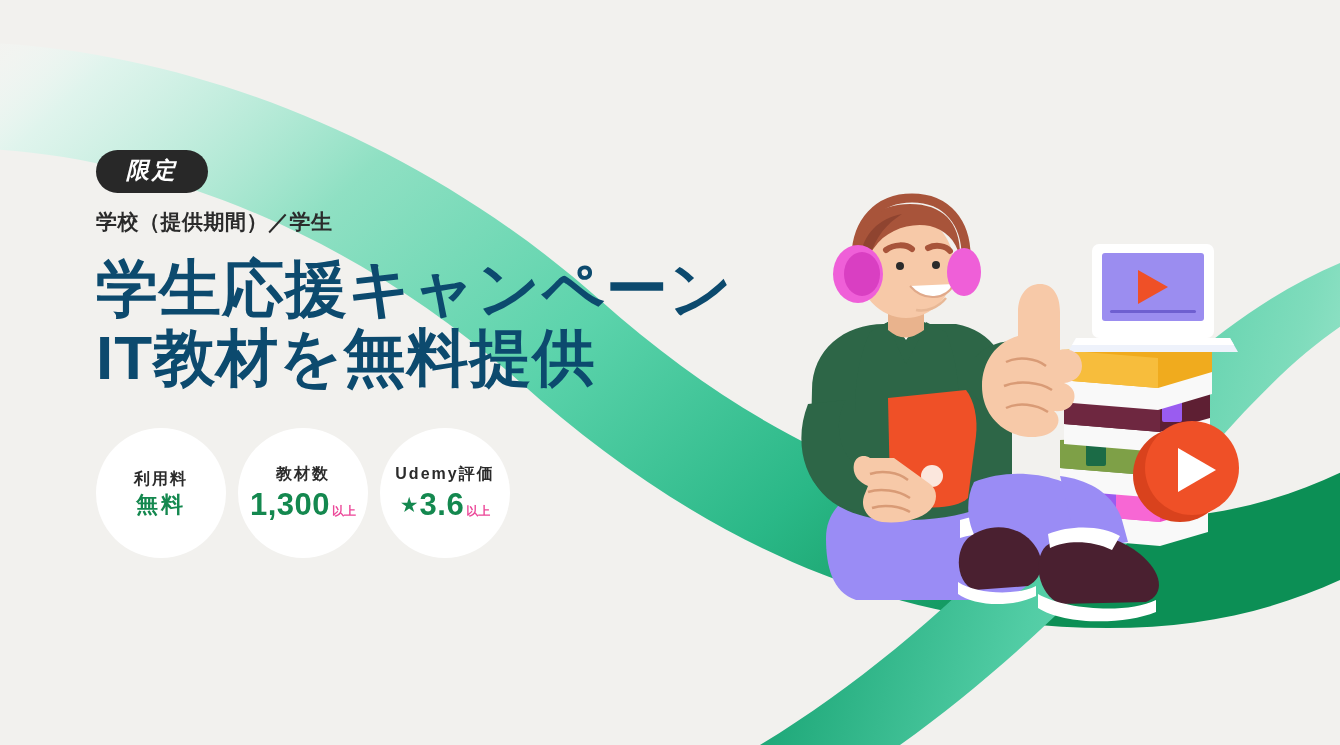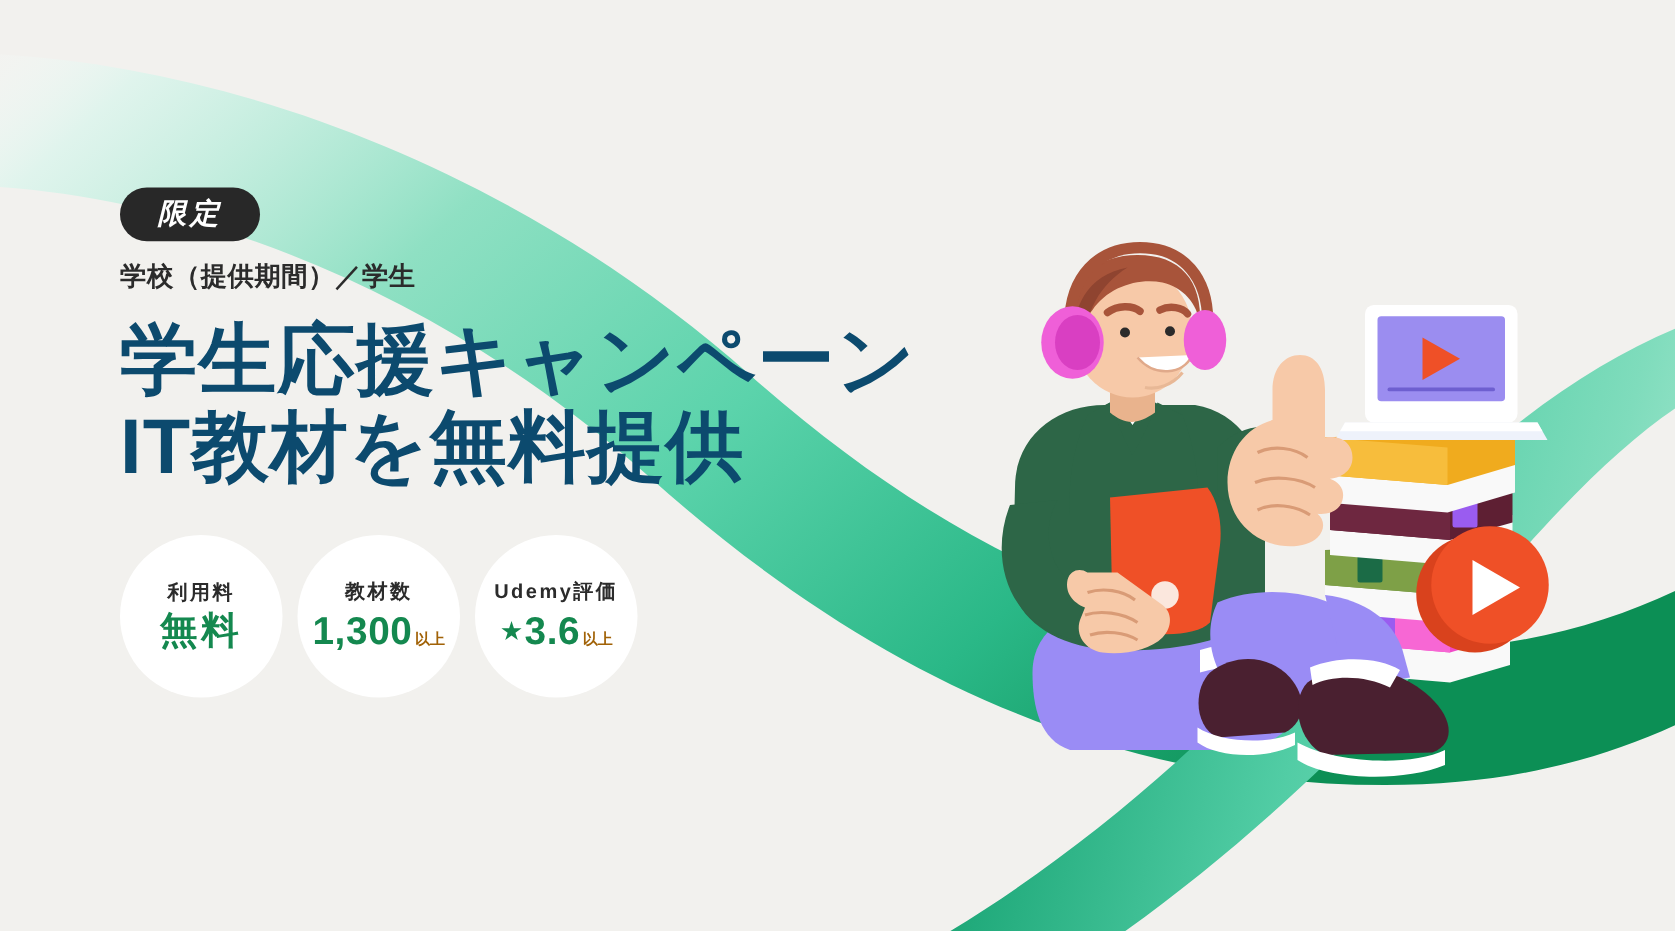--- a/index.html
+++ b/index.html
@@ -47,23 +47,23 @@
   }
   .stat-label{
     font-size:16px;font-weight:700;color:#2b2b2b;
     letter-spacing:2px;line-height:1;margin-bottom:7px;
   }
   .stat-value{
     display:flex;align-items:baseline;justify-content:center;
     color:#14884f;line-height:1;
   }
   .stat-main{font-size:31px;font-weight:800;letter-spacing:0.5px;}
-  .stat-main.jp{font-size:30px;letter-spacing:3px;}
+  .stat-main.jp{font-size:22px;letter-spacing:3px;}
   .stat-star{font-size:21px;font-weight:800;margin-right:1px;position:relative;top:-3px;}
-  .stat-suffix{font-size:12px;font-weight:700;color:#a16207;margin-left:2px;}
+  .stat-suffix{font-size:12px;font-weight:700;color:#ec4899;margin-left:2px;}
 
   .note{
     position:absolute;left:94px;top:559px;z-index:5;
     font-size:12.5px;font-weight:600;color:#333333;letter-spacing:0.2px;
   }
 
   
   .illo{position:absolute;left:760px;top:190px;width:500px;height:440px;z-index:4;}
 </style>
 </head>

